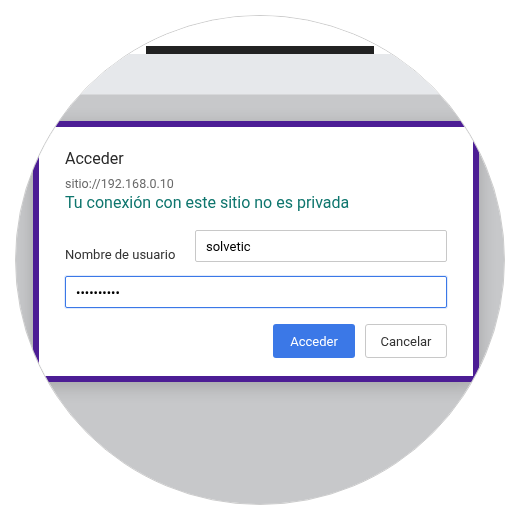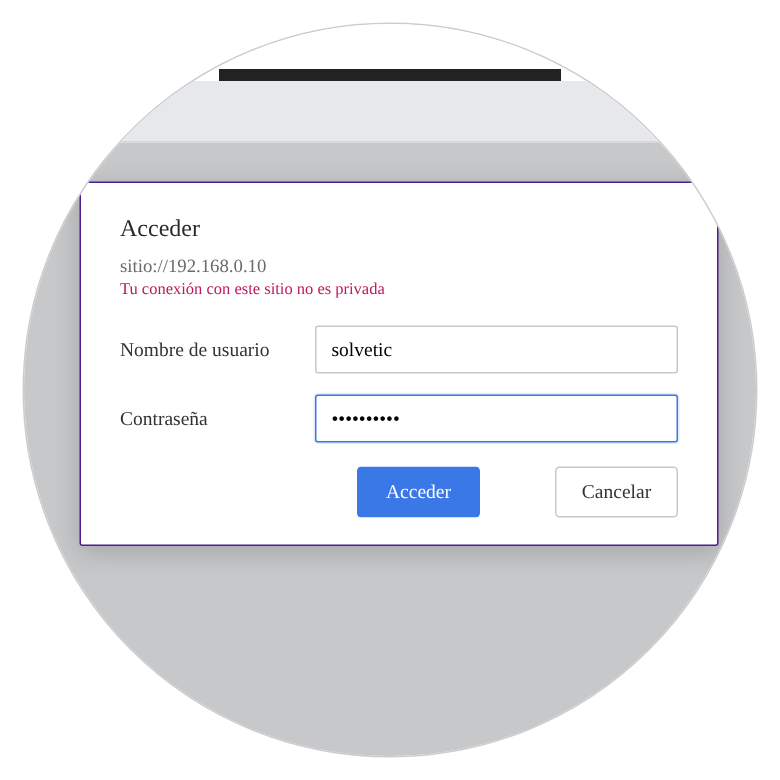--- a/index.html
+++ b/index.html
@@ -46,40 +46,39 @@
       background: #d7d8da;
     }
     .grey-page {
       position: absolute;
       top: 79px; left: 0; right: 0; bottom: 0;
       background: #c7c8ca;
     }
     .dialog {
       position: absolute;
       top: 105px;
-      left: 37px;
+      left: 17px;
       right: 25px;
       background: #fff;
-      border: 1px solid #4c1d95;
+      border: 6px solid #4c1d95;
       border-radius: 2px;
       box-shadow: 0 4px 18px rgba(0,0,0,0.18);
       padding: 22px 26px 18px 26px;
       font-size: 13px;
       color: #222;
-      font-family: Liberation Serif, serif;
     }
     .dlg-title {
       font-size: 16px;
       font-weight: 400;
       color: #2a2a2a;
       margin-bottom: 8px;
     }
     .dlg-url { color: #6a6a6a; font-size: 12.5px; }
-    .dlg-msg { color: #be185d; font-size: 11px; margin-top: 2px; margin-bottom: 18px; }
-    .fld-row { display: flex; align-items: center; margin-bottom: 14px; }
+    .dlg-msg { color: #0f766e; font-size: 16px; margin-top: 2px; margin-bottom: 18px; }
+    .fld-row { display: flex; align-items: flex-end; margin-bottom: 14px; }
     .fld-label { width: 130px; color: #333; font-size: 13px; }
     .fld-input {
       flex: 1;
       height: 32px;
       border: 1px solid #c8c8c8;
       border-radius: 2px;
       padding: 12px 10px;
       font-size: 13px;
       outline: none;
       font-family: inherit;
@@ -95,21 +94,21 @@
       height: 34px;
       min-width: 82px;
       border-radius: 3px;
       font-size: 13px;
       cursor: pointer;
       border: 1px solid transparent;
       padding: 0 14px;
       font-family: inherit;
     }
     .btn-primary { background: #3b78e7; color: #fff; }
-    .btn-secondary { background: #fff; color: #333; border: 1px solid #c8c8c8; margin-left: 40px; }
+    .btn-secondary { background: #fff; color: #333; border: 1px solid #c8c8c8; }
   </style>
 </head>
 <body>
 
 <div class="circle-mask">
 
   <div class="browser-chrome">
     <div class="tab-strip"></div>
     <div class="toolbar-strip"></div>
     <div class="toolbar-edge"></div>
@@ -121,21 +120,20 @@
     <div class="dlg-title">Acceder</div>
     <div class="dlg-url">sitio://192.168.0.10</div>
     <div class="dlg-msg">Tu conexión con este sitio no es privada</div>
 
     <div class="fld-row">
       <div class="fld-label">Nombre de usuario</div>
       <input type="text" class="fld-input" value="solvetic" style="">
     </div>
 
     <div class="fld-row">
-      <div class="fld-label">Contraseña</div>
       <input type="text" class="fld-input focused" value="••••••••••" style="">
     </div>
 
     <div class="dlg-actions">
       <button class="btn btn-primary">Acceder</button>
       <button class="btn btn-secondary">Cancelar</button>
     </div>
   </div>
 
 </div>

